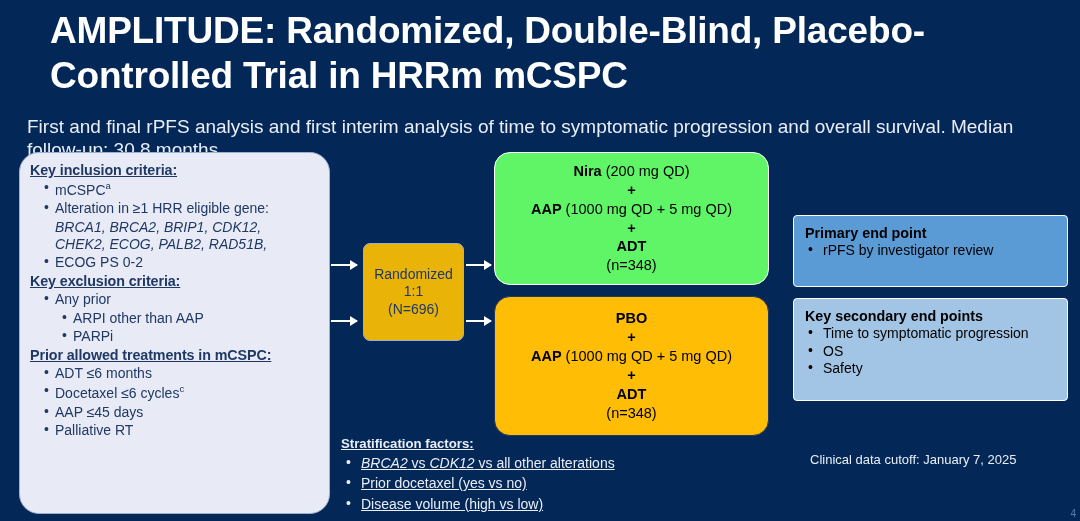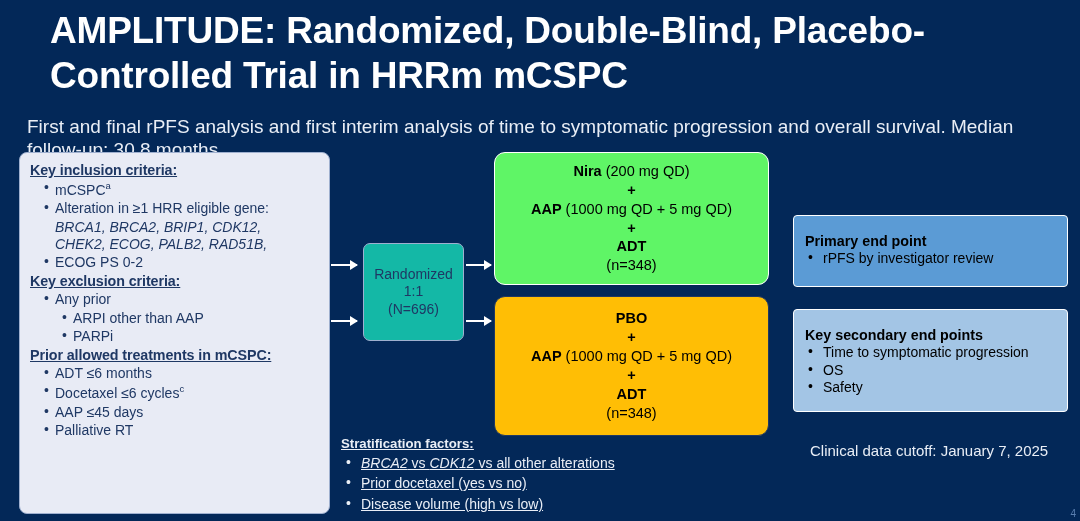--- a/index.html
+++ b/index.html
@@ -39,21 +39,21 @@
 
   
   #criteria-panel {
     position: absolute;
     left: 19px;
     top: 152px;
     width: 311px;
     height: 362px;
     background: #E8EBF5;
     border: 1px solid #9FB0CF;
-    border-radius: 8px;
+    border-radius: 20px;
     box-sizing: border-box;
     padding: 8px 10px 6px 10px;
     color: #1F3864;
     font-size: 14px;
   }
   .crit-head {
     font-weight: bold;
     text-decoration: underline;
     font-size: 14.3px;
     margin: 1px 0 2px 0;
@@ -83,21 +83,21 @@
   }
   sup { font-size: 9.5px; }
 
   
   #randomized-box {
     position: absolute;
     left: 363px;
     top: 243px;
     width: 101px;
     height: 98px;
-    background: #14b8a6;
+    background: #eab308;
     border: 1px solid #9FB0CF;
     border-radius: 7px;
     box-sizing: border-box;
     color: #1F3864;
     font-size: 14px;
     line-height: 1.26;
     display: flex;
     flex-direction: column;
     align-items: center;
     justify-content: center;
@@ -121,21 +121,21 @@
   }
   #arrow-in-top   { left: 331px; top: 264px; width: 26px; }
   #arrow-in-bot   { left: 331px; top: 320px; width: 26px; }
   #arrow-out-top  { left: 466px; top: 264px; width: 25px; }
   #arrow-out-bot  { left: 466px; top: 320px; width: 25px; }
 
   
   .arm {
     position: absolute;
     box-sizing: border-box;
-    border-radius: 11px;
+    border-radius: 16px;
     color: #000000;
     text-align: center;
     font-size: 14.5px;
     line-height: 1.3;
     display: flex;
     flex-direction: column;
     align-items: center;
     justify-content: center;
     padding: 4px 8px;
   }
@@ -158,33 +158,33 @@
   .arm b { font-weight: bold; }
   .arm .plus { font-weight: bold; }
 
   
   .endpoint {
     position: absolute;
     box-sizing: border-box;
     border: 1px solid #FFFFFF;
     border-radius: 4px;
     color: #000000;
-    padding: 17px 11px;
+    padding: 9px 11px;
     font-size: 14px;
   }
   #endpoint-primary {
     left: 793px;
     top: 215px;
     width: 275px;
     height: 72px;
     background: #5B9BD5;
   }
   #endpoint-secondary {
     left: 793px;
-    top: 309px;
+    top: 298px;
     width: 275px;
     height: 103px;
     background: #A3C5E5;
   }
   .ep-head {
     font-weight: bold;
     font-size: 14.3px;
     margin-bottom: 1px;
   }
   .ep-li {
@@ -227,23 +227,23 @@
     position: absolute;
     left: 5px;
     top: -1px;
   }
   .strat-li i { font-style: italic; }
 
   
   #data-cutoff {
     position: absolute;
     left: 810px;
-    top: 442px;
+    top: 452px;
     color: #E9EEF6;
-    font-size: 15px;
+    font-size: 13px;
   }
   #page-number {
     position: absolute;
     right: 4px;
     bottom: 2px;
     color: #5A7FB0;
     font-size: 10px;
   }
 </style>
 </head>

